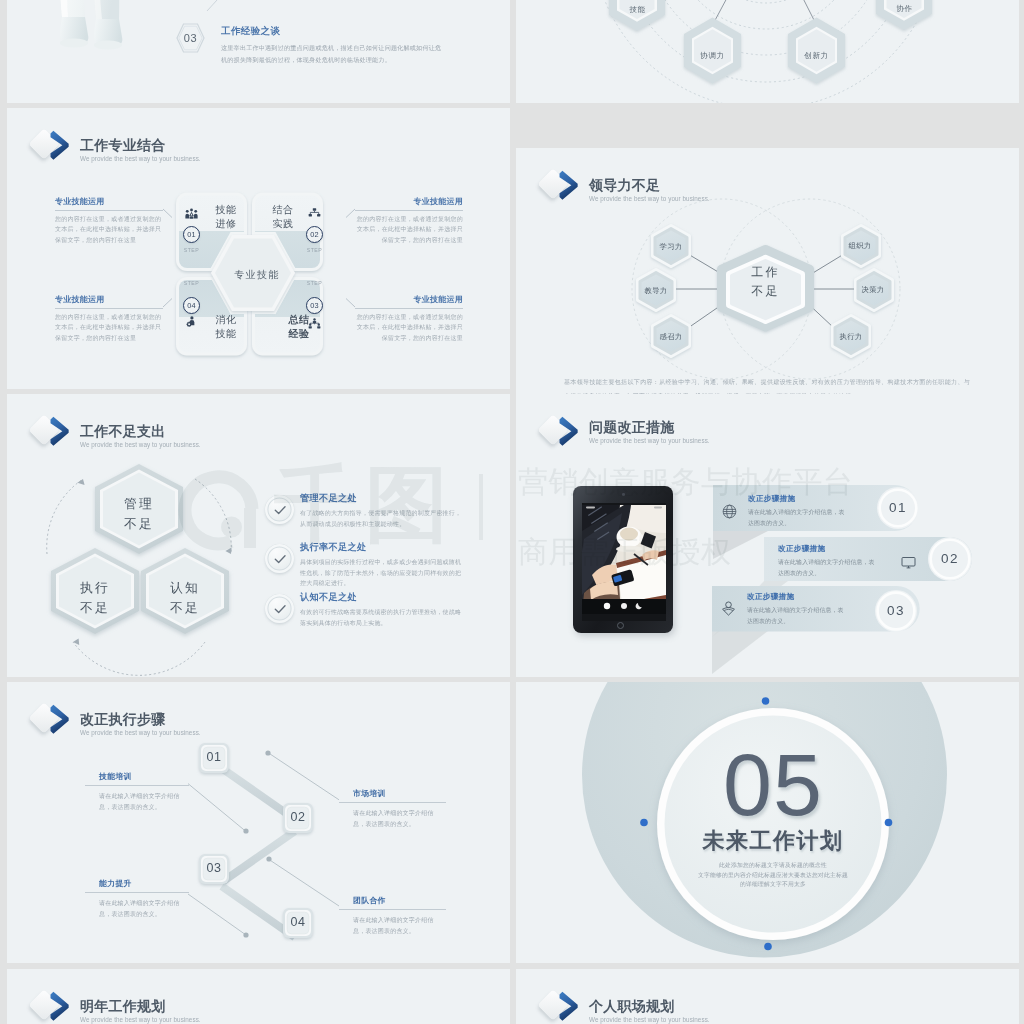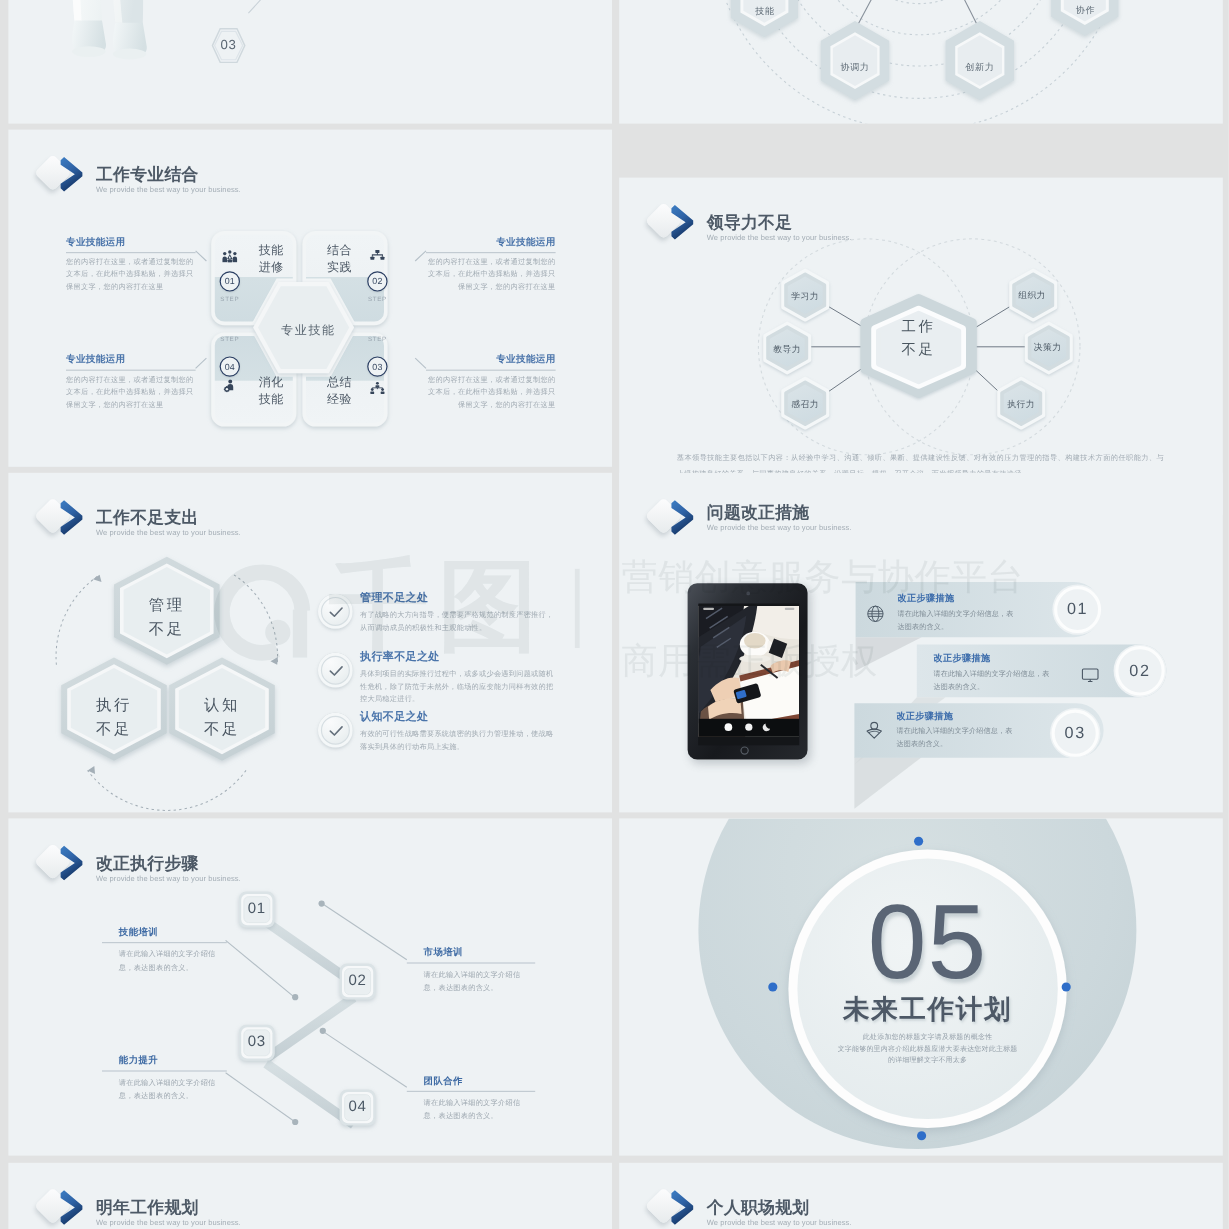--- a/index.html
+++ b/index.html
@@ -132,20 +132,24 @@
     <svg width="503" height="284" viewBox="0 0 503 284" style="position:absolute;left:0;top:0;">
       <path d="M200 192 L210 181 L214 170" fill="none" stroke="#c9d2d8" stroke-width=".9"></path>
     </svg>
     <div style="position:absolute;left:169px;top:204px;width:29px;height:30px;">
       <svg width="29" height="30" viewBox="0 0 29 30">
         <polygon points="7.5,1 21.5,1 28,15 21.5,29 7.5,29 1,15" fill="none" stroke="#cfd8dd" stroke-width="1.2"></polygon>
         <polygon points="8.6,3.2 20.4,3.2 26.2,15 20.4,26.8 8.6,26.8 2.8,15" fill="none" stroke="#dde4e9" stroke-width="1"></polygon>
       </svg>
       <span style="position:absolute;left:0;top:0;width:29px;height:30px;display:flex;align-items:center;justify-content:center;font-size:11px;color:#5a6672;font-weight:400;letter-spacing:.6px;">03</span>
     </div>
+    <div style="position:absolute;left:214px;top:207px;width:226px;">
+      <div style="font-size:9.5px;font-weight:700;color:#4c76ab;letter-spacing:.4px;line-height:1;">工作经验之谈</div>
+      <div style="font-size:6.1px;color:#9ba5ae;line-height:2.05;margin-top:6px;letter-spacing:.2px;">这里举出工作中遇到过的重点问题或危机，描述自己如何让问题化解或如何让危机的损失降到最低的过程，体现身处危机时的临场处理能力。</div>
+    </div>
   </div>
 
   <div class="slide" id="sl-b" style="left:516px;top:-181px;width:503px;height:284px;">
     <svg width="503" height="284" viewBox="0 0 503 284" style="position:absolute;left:0;top:0;">
       <defs>
         <filter id="hxwsh" x="-50%" y="-50%" width="200%" height="200%">
           <feDropShadow dx="0" dy="1.5" stdDeviation="1.8" flood-color="#9aabb4" flood-opacity=".4"></feDropShadow>
         </filter>
       </defs>
       <g fill="none" stroke="#c6d0d6" stroke-width=".9" stroke-dasharray="2 2.8">
@@ -270,21 +274,21 @@
         <span>04</span>
       </div>
       <div class="steplbl" style="left:13.5px;top:61.5px;">STEP</div>
       <div class="steplbl" style="left:136.5px;top:61.5px;">STEP</div>
       <div class="steplbl" style="left:136.5px;top:95px;">STEP</div>
       <div class="steplbl" style="left:13.5px;top:95px;">STEP</div>
       <div class="stepcn" style="left:47px;top:18px;">
         <span>技能</span><br><span>进修</span></div>
       <div class="stepcn" style="left:104px;top:18px;">
         <span>结合</span><br><span>实践</span></div>
-      <div class="stepcn" style="left:104px;top:128px;">
+      <div class="stepcn" style="left:120px;top:128px;font-weight:bold;">
         <span>总结</span><br><span>经验</span></div>
       <div class="stepcn" style="left:47px;top:128px;">
         <span>消化</span><br><span>技能</span></div>
       <svg class="sicon" style="left:18px;top:23px;" viewBox="0 0 24 20">
         <circle cx="12" cy="3.5" r="2.6"></circle>
         <path d="M12 6.8 L16.2 14.2 C14.9 15 13.5 15.4 12 15.4 S9.1 15 7.8 14.2 Z M12 9.4 L10.3 13.1 a4 4 0 0 0 3.4 0Z" fill-rule="evenodd"></path>
         <rect x="8.5" y="15.6" width="7" height="4.2" rx=".7"></rect>
         <circle cx="4.2" cy="6" r="2.6"></circle>
         <path d="M0.7 19.4 v-5.3 a3.5 3.5 0 0 1 7 0 v5.3Z"></path>
         <circle cx="19.8" cy="6" r="2.6"></circle>

